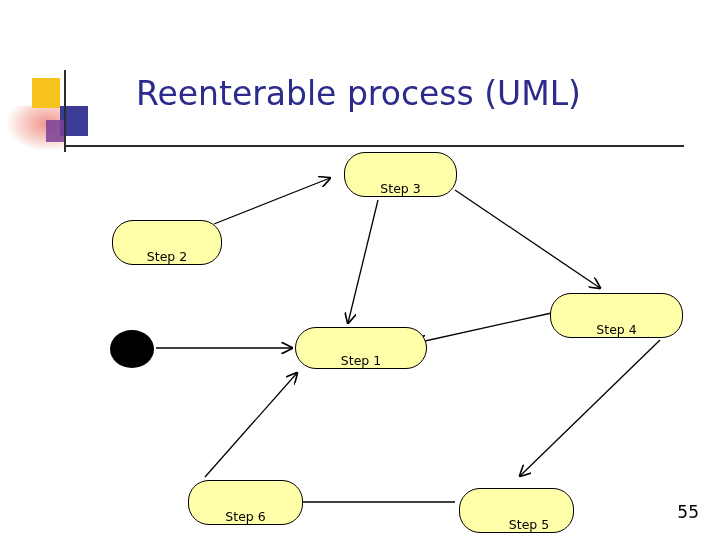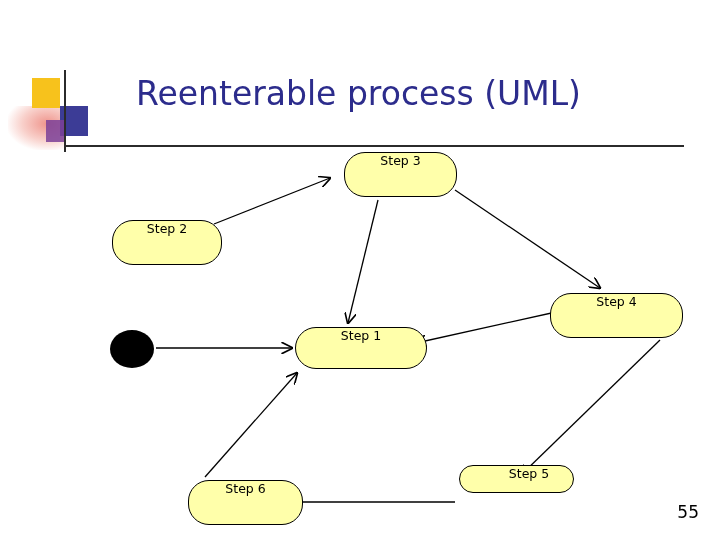--- a/index.html
+++ b/index.html
@@ -82,21 +82,21 @@
     position: absolute;
     left: 0; top: 0;
     width: 720px; height: 400px;
   }
   .node {
     position: absolute;
     background: #ffffaa;
     border: 1px solid #000000;
     border-radius: 21px;
     display: flex;
-    align-items: flex-start;
+    align-items: flex-end;
     justify-content: center;
     font-size: 12.5px;
     color: #000000;
     font-family: "DejaVu Sans", sans-serif;
     box-sizing: border-box;
   }
   .start-node {
     position: absolute;
     background: #000000;
     border-radius: 50%;
@@ -165,21 +165,21 @@
     </div>
 
     <div class="node" style="left:550px; top:153px; width:133px; height:45px;">
       <span>Step 4</span>
     </div>
 
     <div class="node" style="left:295px; top:187px; width:132px; height:42px;">
       <span>Step 1</span>
     </div>
 
-    <div class="node" style="left:459px; top:325px; width:115px; height:28px;padding-left:25px;">
+    <div class="node" style="left:459px; top:348px; width:115px; height:45px;padding-left:25px;">
       <span>Step 5</span>
     </div>
 
     <div class="node" style="left:146px; top:340px; width:115px; height:45px;margin-left:42px;">
       <span>Step 6</span>
     </div>
 
   </div>
 
   <div id="pagenum">55</div>

